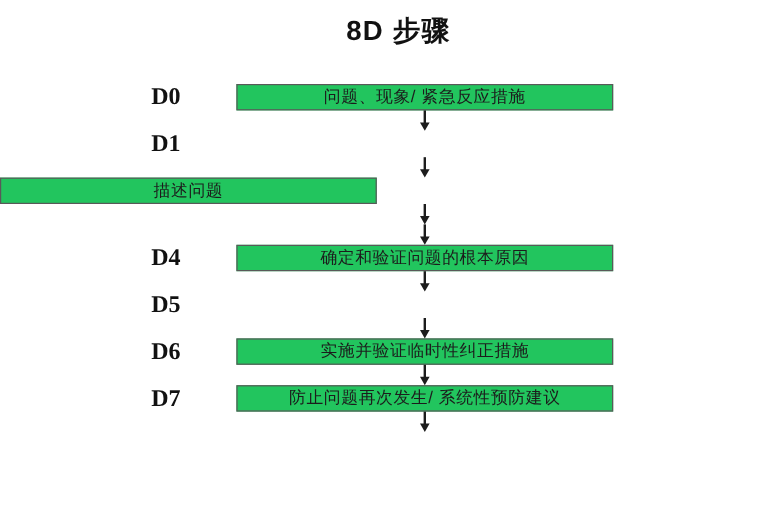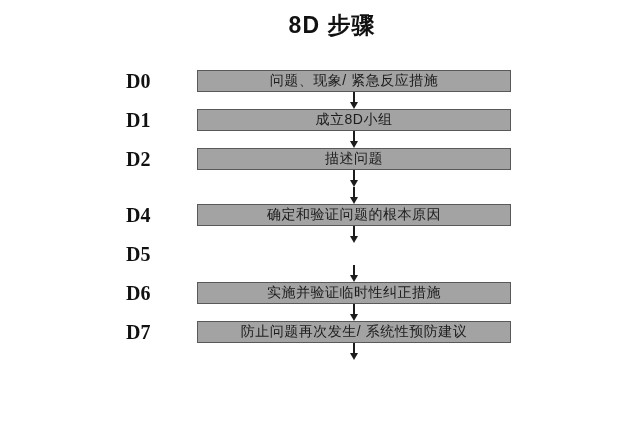--- a/index.html
+++ b/index.html
@@ -49,21 +49,21 @@
     font-size: 20px;
     line-height: 22px;
     color: #111111;
     white-space: nowrap;
   }
   .step-box {
     width: 314px;
     height: 22px;
     box-sizing: border-box;
     border: 1.5px solid #595959;
-    background: #a3a3a3;
+    background: #22c55e;
     display: flex;
     align-items: center;
     justify-content: center;
     font-size: 14px;
     color: #1c1c1c;
     letter-spacing: 0.5px;
     white-space: nowrap;
   }
   .arrow-row {
     position: relative;
@@ -103,31 +103,27 @@
         <span>问题、现象/ 紧急反应措施</span>
       </div>
     </div>
     <div class="arrow-row">
       <div class="arrow-line"></div>
       <div class="arrow-head"></div>
     </div>
 
     <div class="step-row">
       <div class="step-label">D1</div>
-      <div class="step-box">
-        <span>成立8D小组</span>
-      </div>
     </div>
     <div class="arrow-row">
       <div class="arrow-line"></div>
       <div class="arrow-head"></div>
     </div>
 
     <div class="step-row">
-      <div class="step-label">D2</div>
       <div class="step-box">
         <span>描述问题</span>
       </div>
     </div>
     <div class="arrow-row">
       <div class="arrow-line"></div>
       <div class="arrow-head"></div>
     </div>
 
     <div class="arrow-row">

